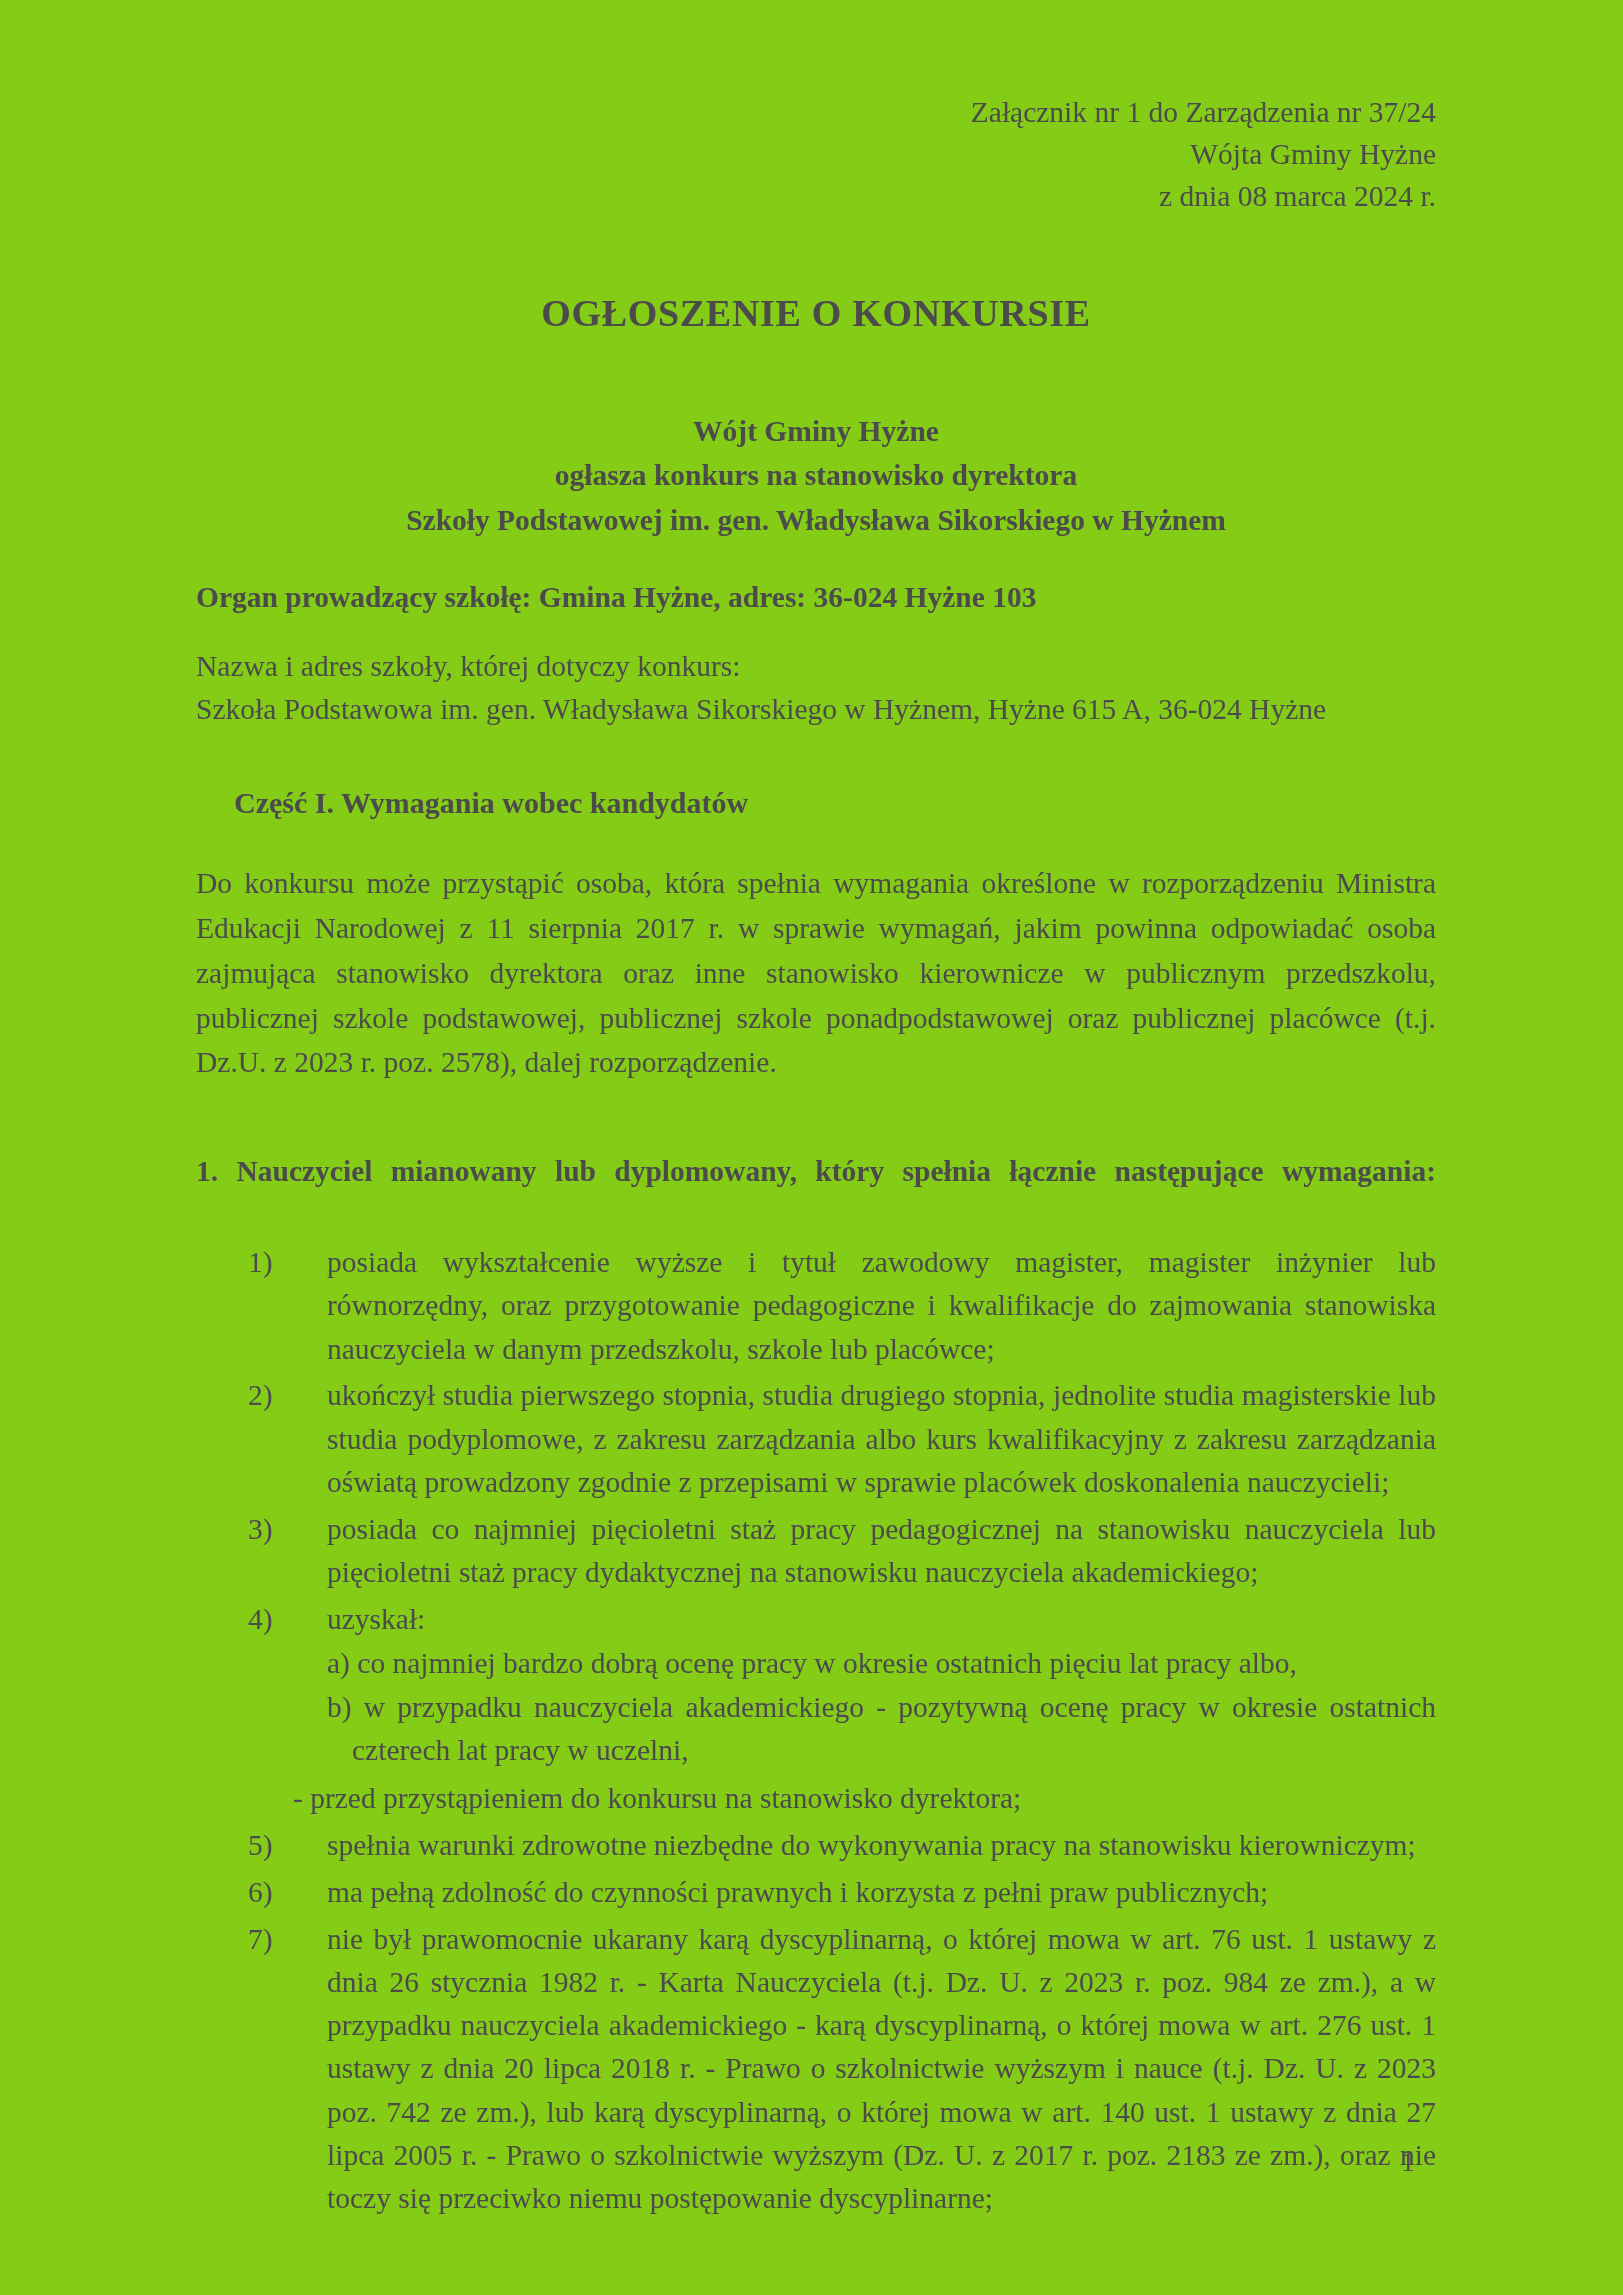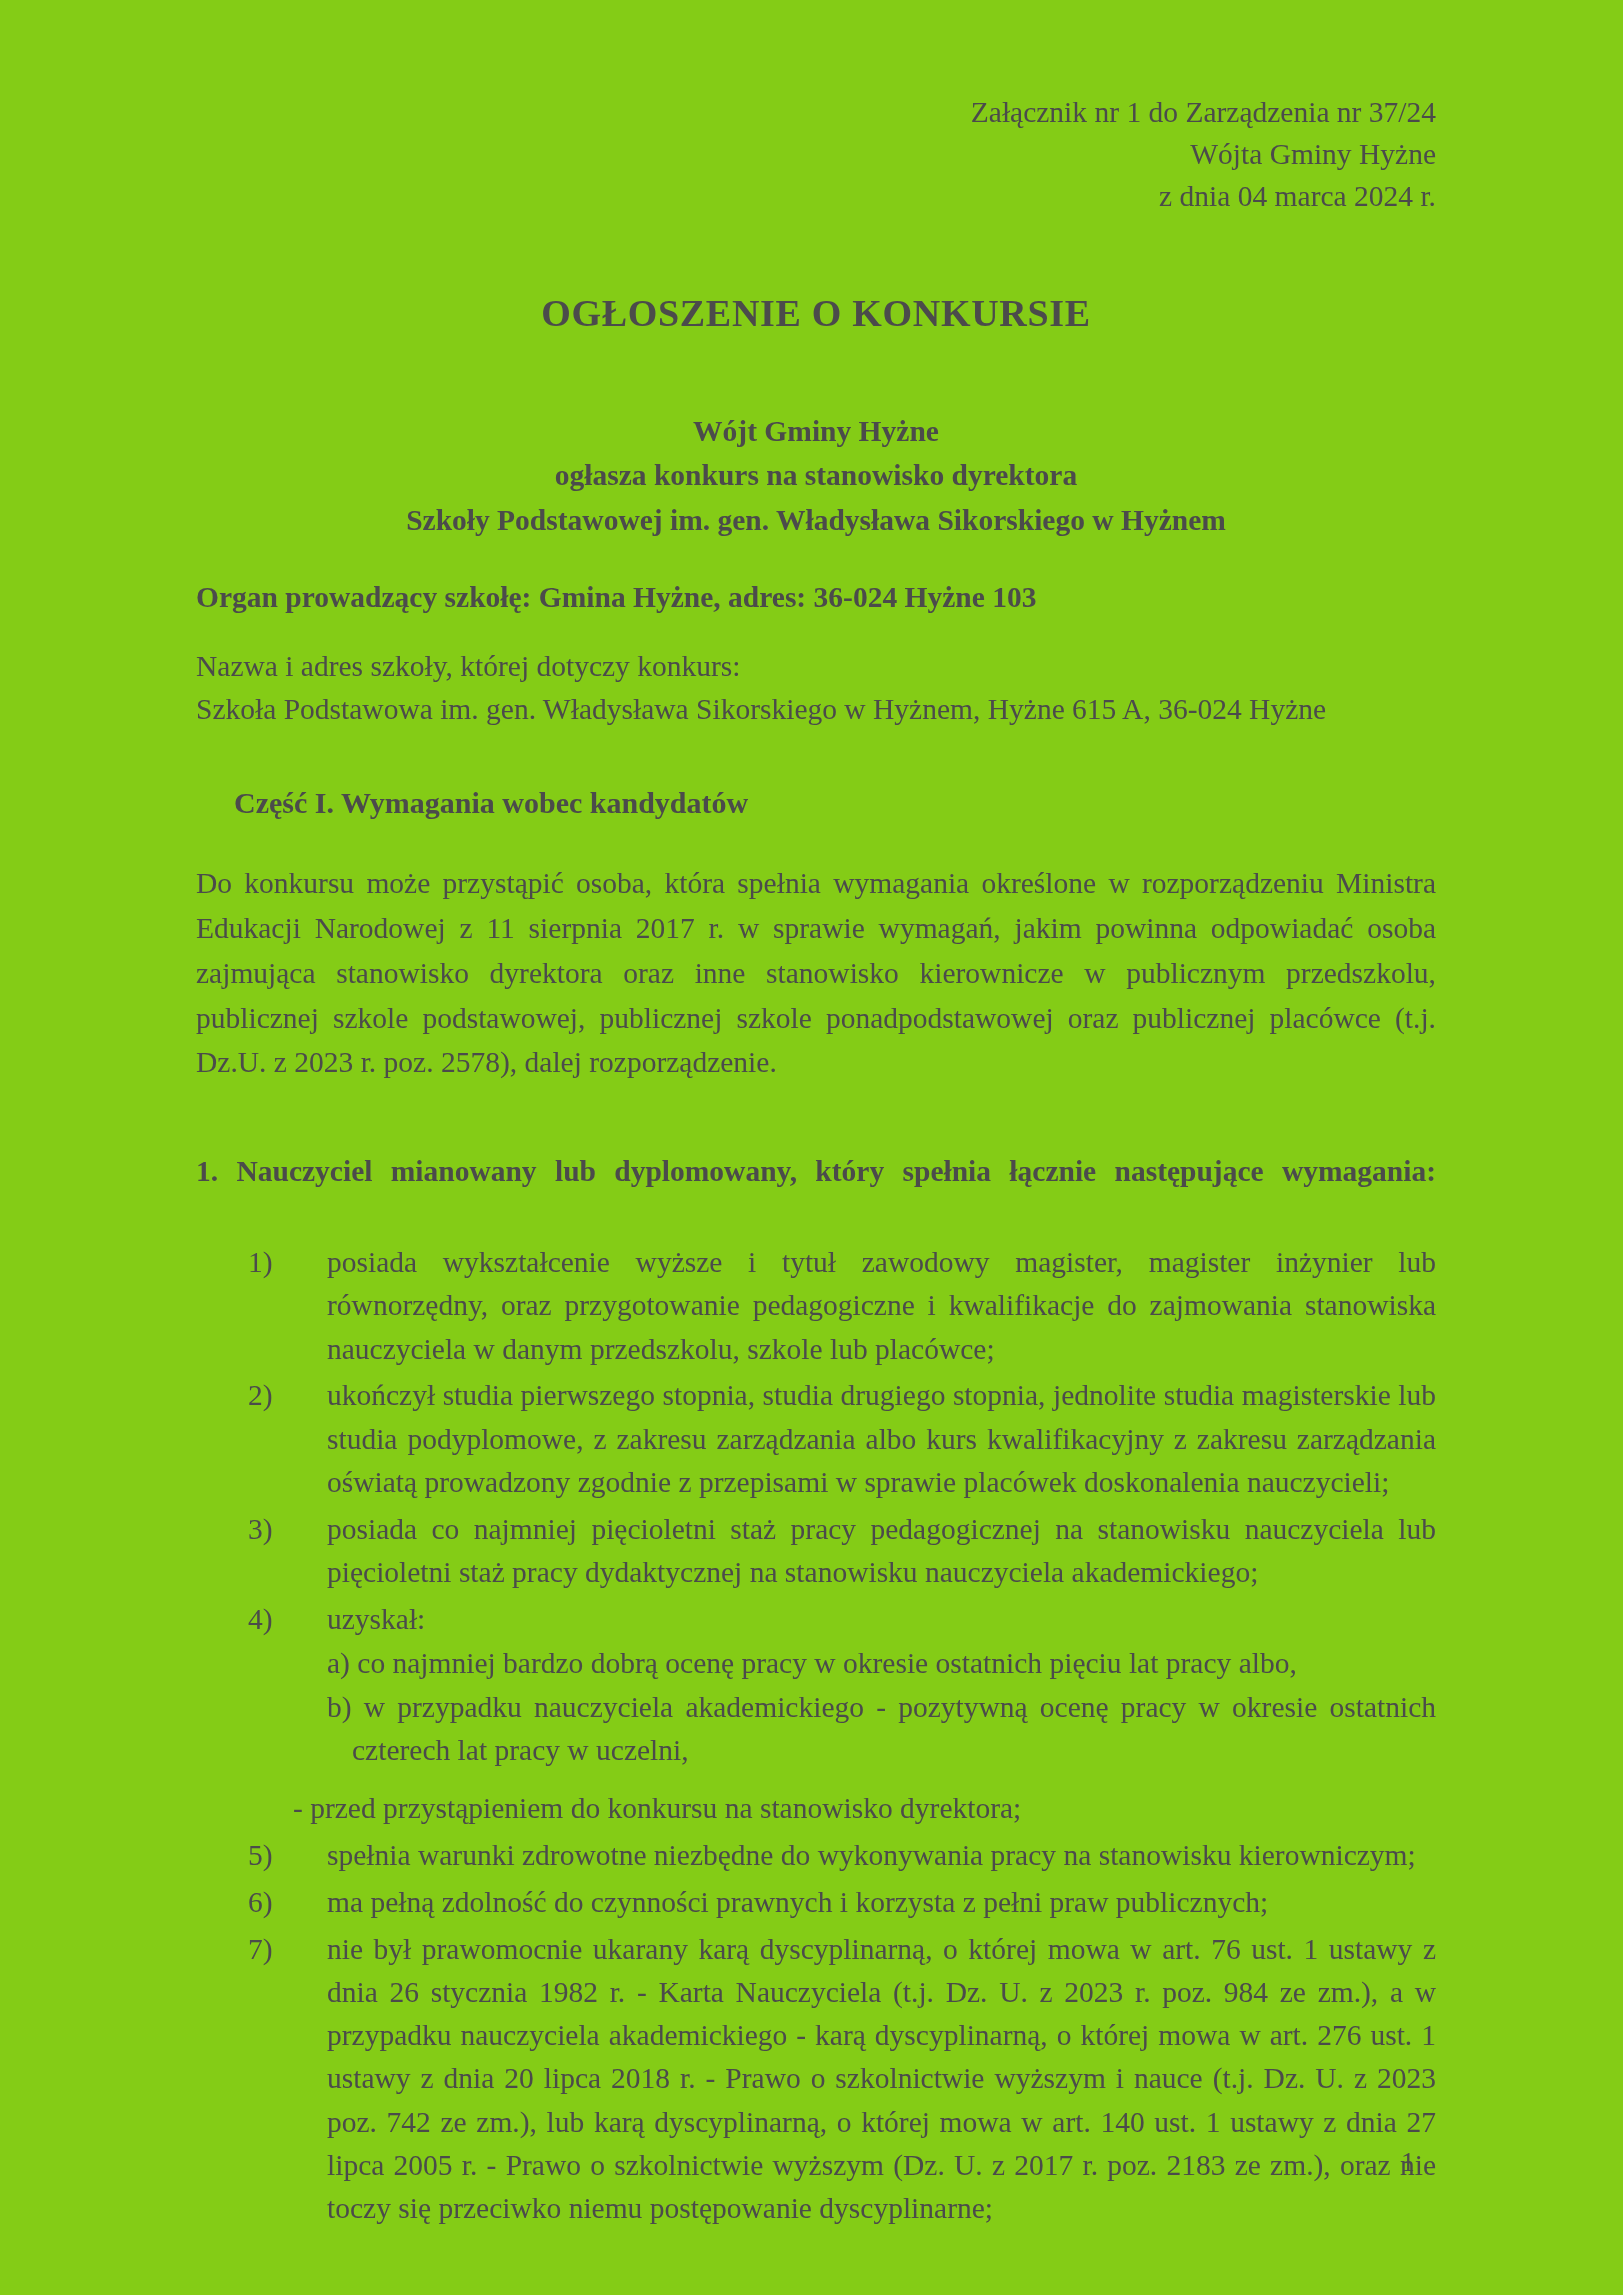--- a/index.html
+++ b/index.html
@@ -120,21 +120,21 @@
     text-align: justify;
     text-justify: inter-word;
     margin-top: 1.3px;
   }
   .subitem.hang {
     padding-left: 25px;
     text-indent: -25px;
   }
   .dash-line {
     display: block;
-    margin-top: 15px;
+    margin-top: 5px;
     margin-left: -34px;
     text-align: left;
   }
 
   .gap-before { margin-top: 22px; }
 
   
   .page-number {
     position: absolute;
     left: 1401px;
@@ -150,21 +150,21 @@
 </head>
 <body>
 
 <div class="page">
 
   <div class="content">
 
     <div class="doc-header">
       <div>Załącznik nr 1 do Zarządzenia nr 37/24</div>
       <div>Wójta Gminy Hyżne</div>
-      <div>z dnia 04 marca 2024 r.</div>
+      <div>z dnia 08 marca 2024 r.</div>
     </div>
 
     <div class="title-main">OGŁOSZENIE O KONKURSIE</div>
 
     <div class="title-sub">
       <div>Wójt Gminy Hyżne</div>
       <div>ogłasza konkurs na stanowisko dyrektora</div>
       <div>Szkoły Podstawowej im. gen. Władysława Sikorskiego w Hyżnem</div>
     </div>
 

